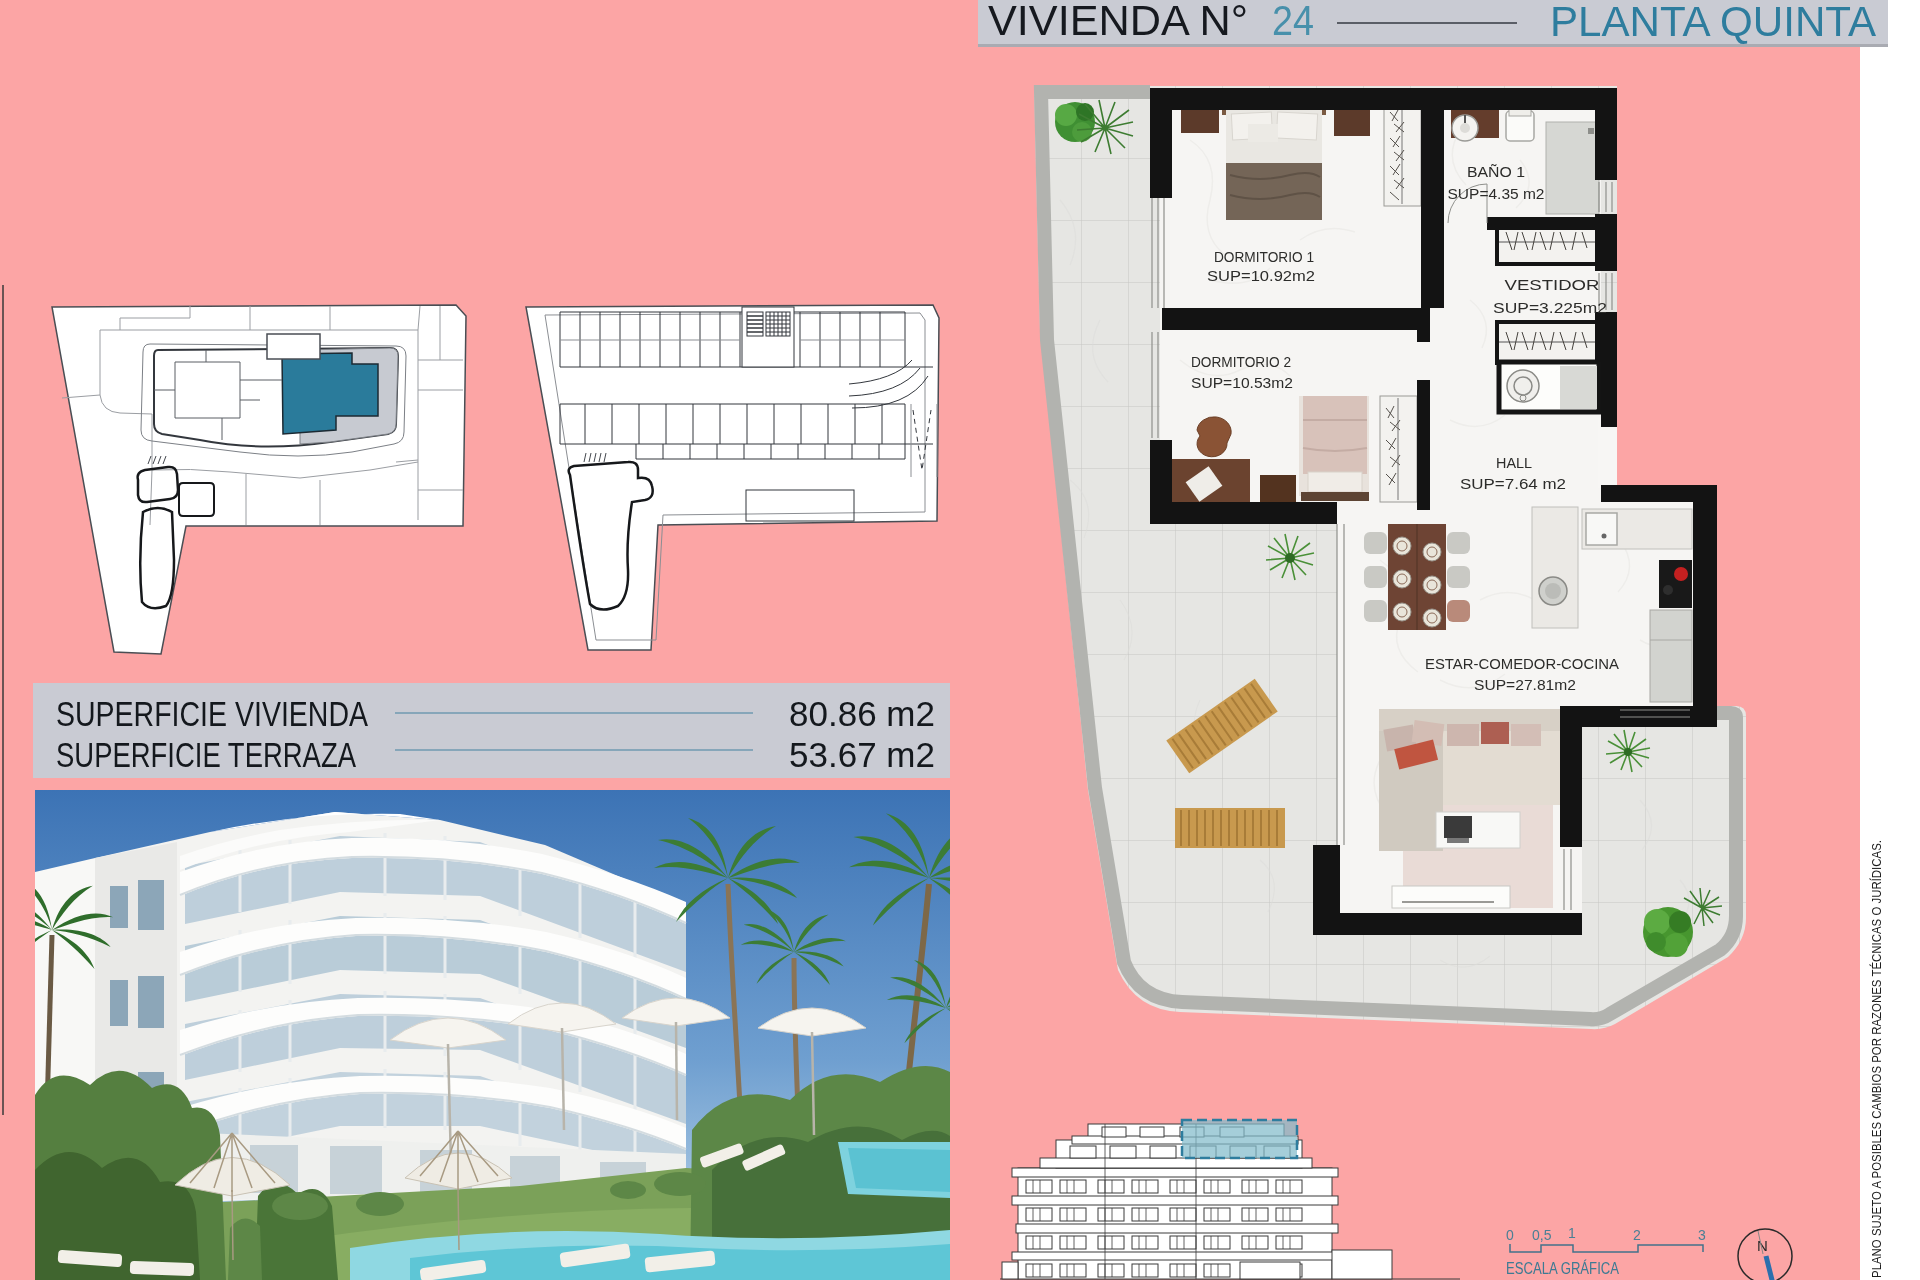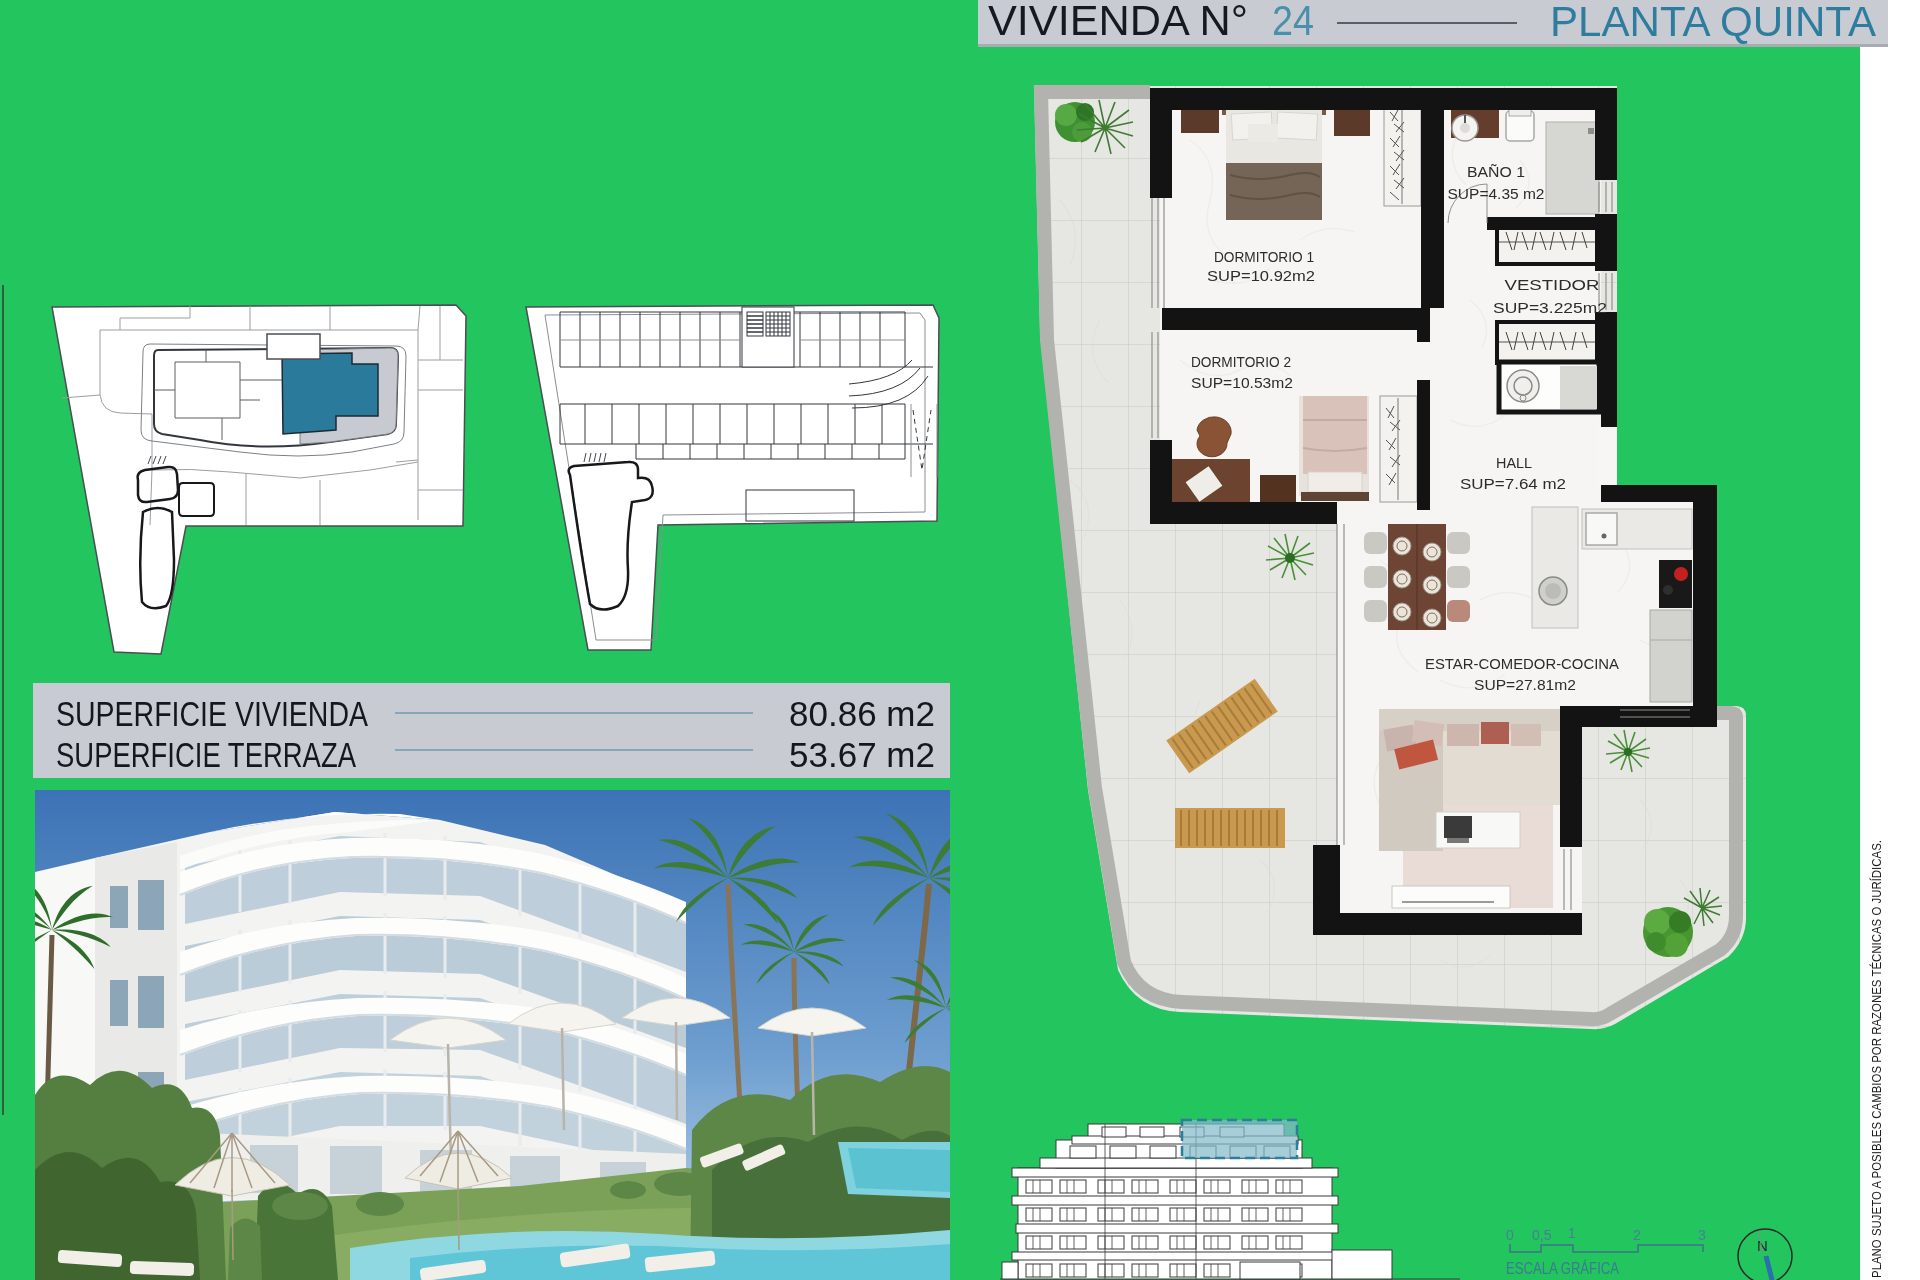--- a/index.html
+++ b/index.html
@@ -1,17 +1,17 @@
 <!DOCTYPE html>
 <html><head>
 <meta charset="utf-8">
 <style>
   html,body{margin:0;padding:0;background:#ffffff;width:1920px;height:1280px;overflow:hidden;}
   *{font-family:"Liberation Sans",sans-serif;}
-  #page{position:relative;width:1860px;height:1280px;background:#22c55e;}
+  #page{position:relative;width:1860px;height:1280px;background:#fca5a5;}
   svg{position:absolute;top:0;left:0;}
 </style>
 </head>
 <body>
 <div id="page">
 <svg width="1920" height="1280" viewBox="0 0 1920 1280">
 
   <g id="header">
     <rect x="978" y="0" width="910" height="46" fill="#c9cbd3"></rect>
     <rect x="978" y="44" width="910" height="3" fill="#a9abb2"></rect>

